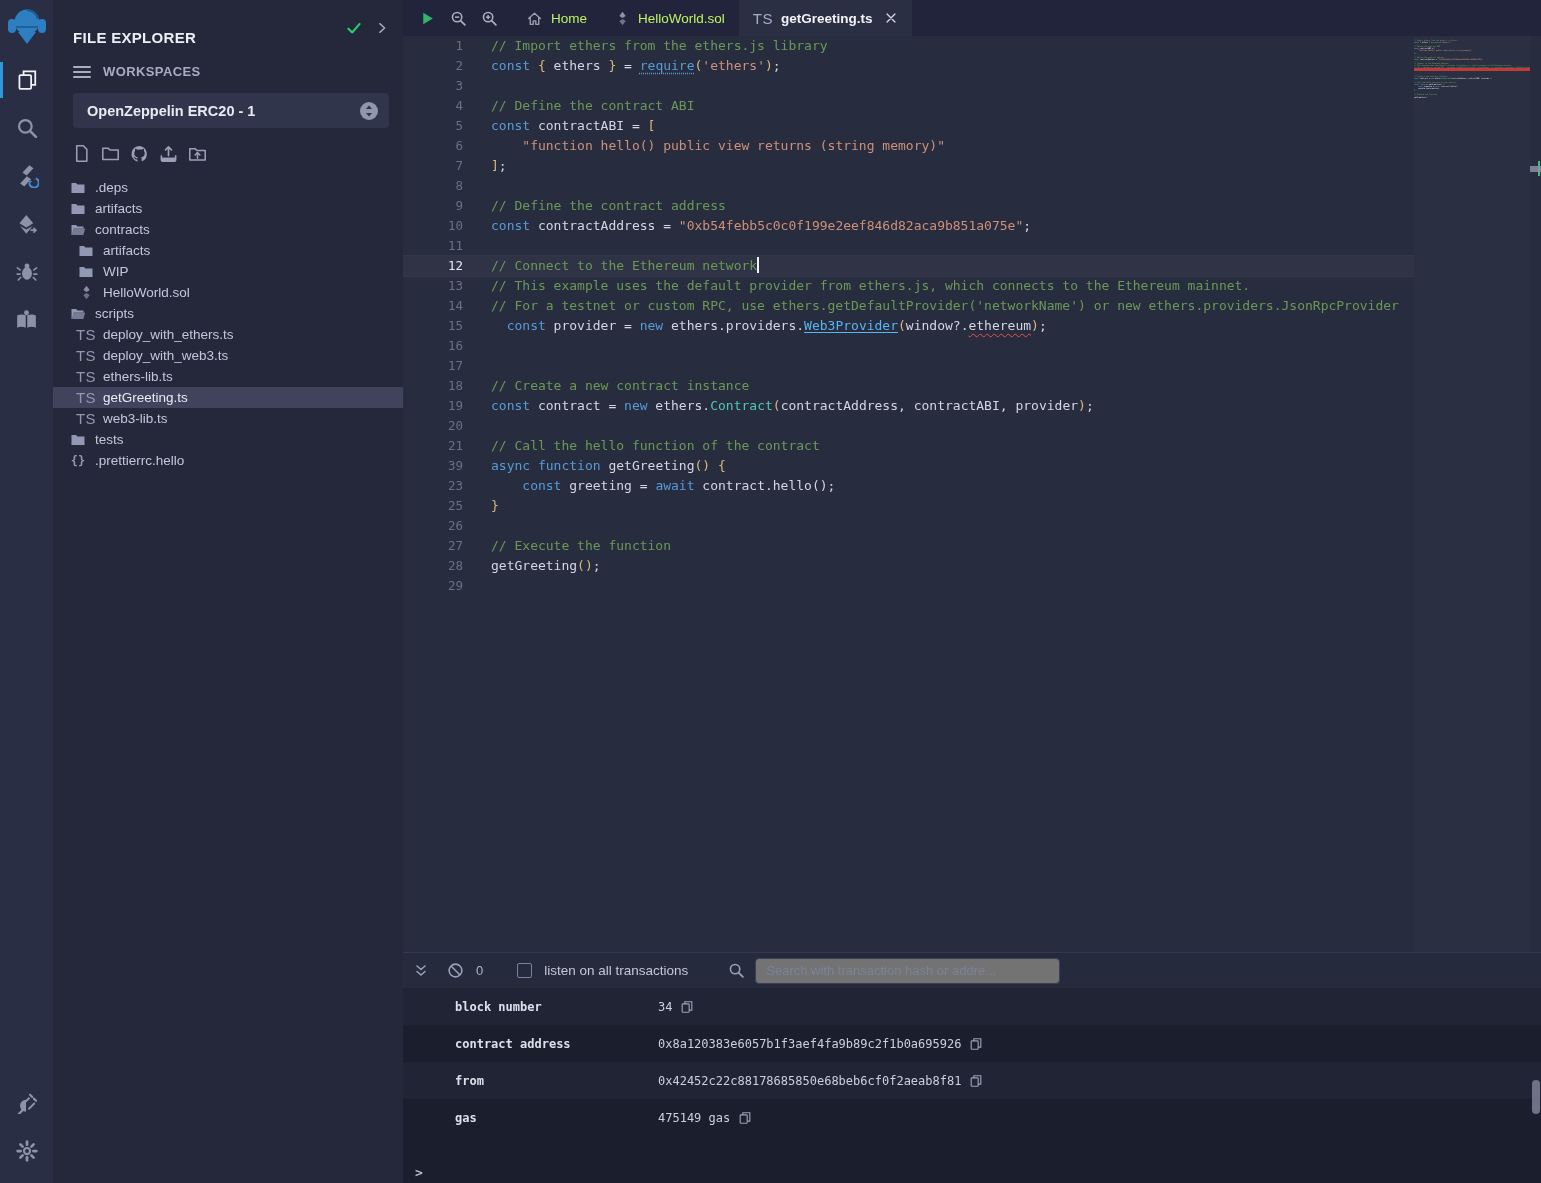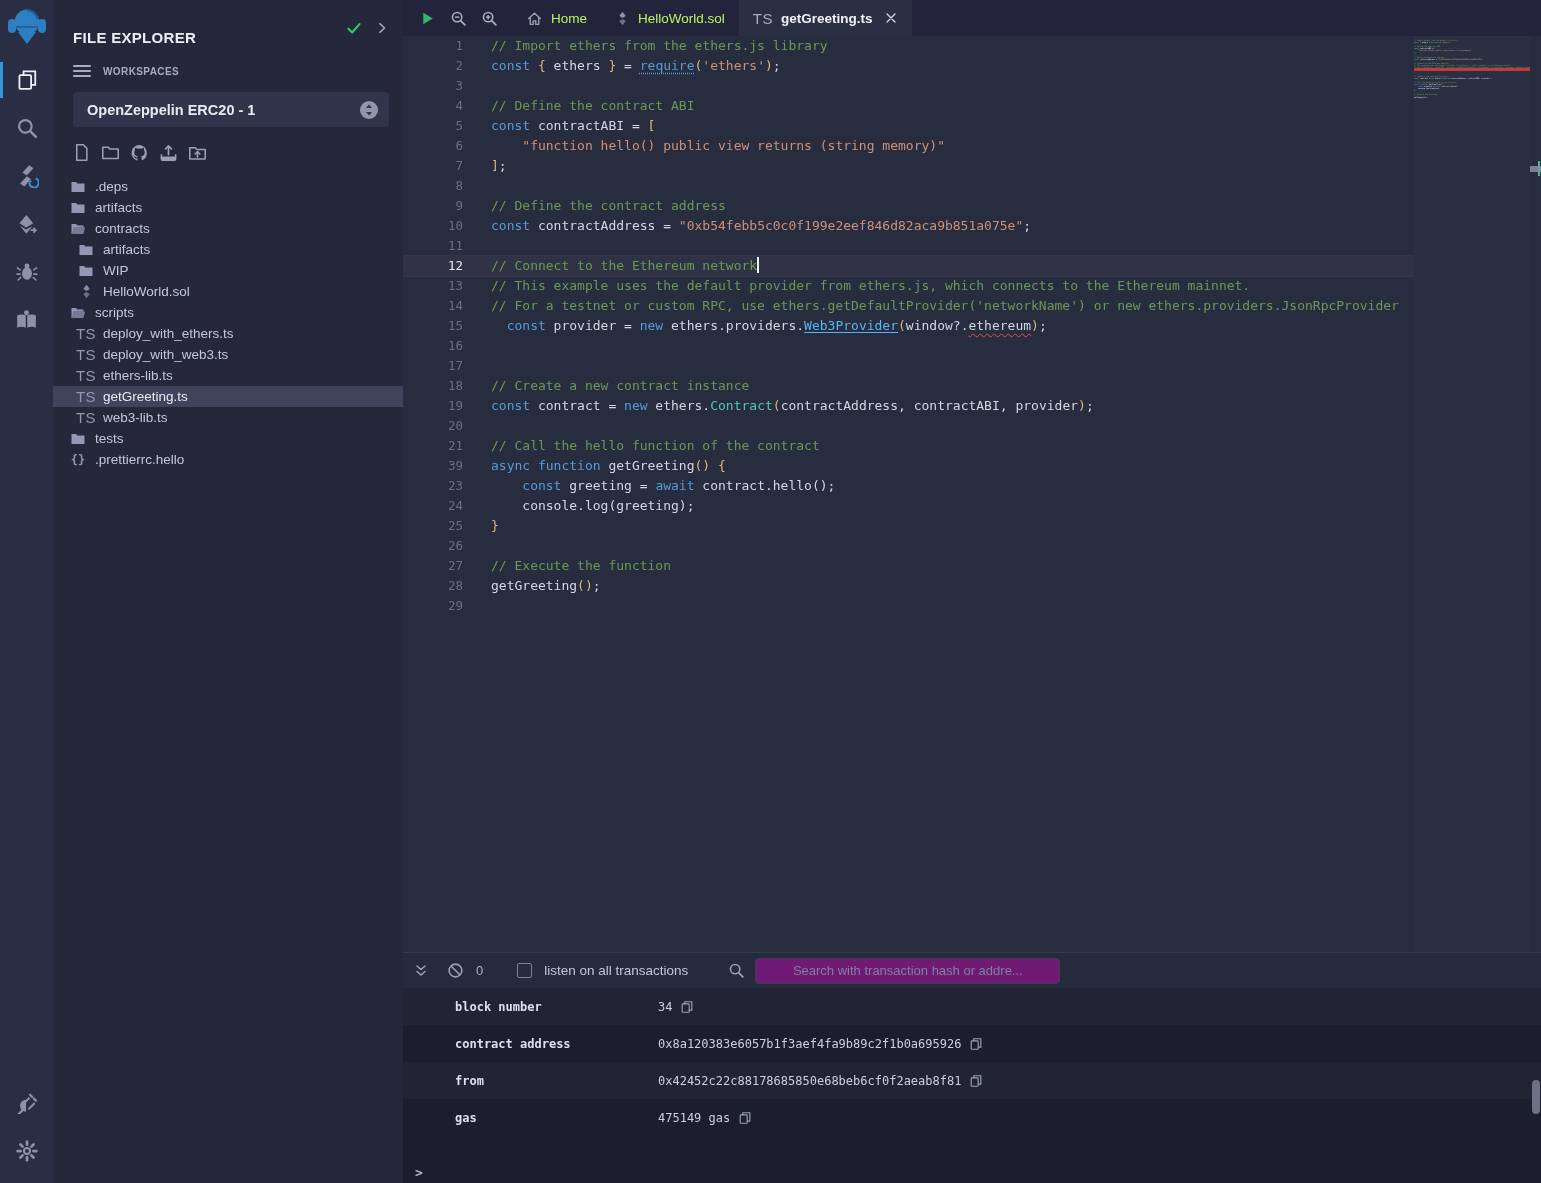--- a/index.html
+++ b/index.html
@@ -15,21 +15,21 @@
   .act-item.active { color:#f0f2f8; }
   .act-item.active::before { content:""; position:absolute; left:0; top:6px; bottom:6px; width:3px; background:#3398db; }
   .activity-spacer { flex:1; }
 
   
   .side-panel { position:absolute; left:53px; top:0; width:350px; height:1183px; background:#24283a; z-index:4; }
   .panel-header { display:flex; align-items:center; padding:10px 14px 4px 20px; }
   .panel-title { font-size:15px; font-weight:600; color:#eceef5; letter-spacing:.3px; flex:1;margin-top:19px; }
   .panel-header .ic { margin-left:12px; cursor:pointer; }
   .ws-row { display:flex; align-items:center; gap:12px; padding:14px 14px 6px 20px; color:#9ba0b8; }
-  .ws-label { font-size:10px; font-weight:600; letter-spacing:.4px; color:#a8acc2; }
+  .ws-label { font-size:13px; font-weight:600; letter-spacing:.4px; color:#a8acc2; }
   .ws-select { margin:8px 14px 0 20px; height:35px; background:#31354b; border-radius:4px; display:flex; align-items:center; padding:0 10px 0 14px; cursor:pointer; }
   .ws-select-value { flex:1; font-size:14.5px; font-weight:600; color:#e8eaf3; }
   .file-actions { display:flex; gap:10px; padding:16px 14px 10px 19px; color:#9ba0b8; }
   .file-actions .ic { cursor:pointer; width:19px; height:19px; }
   .file-tree { margin-top:4px; }
   .tree-row { display:flex; align-items:center; height:21px; font-size:13.5px; color:#c3c7db; cursor:pointer; }
   .tree-row .ic { width:16px; height:16px; margin-right:9px; color:#9297b4; }
   .tree-row.selected { background:#3f435b; color:#e9ebf4; }
   .ts-glyph { font-size:15px; font-weight:400; letter-spacing:.5px; color:#9297b4; font-family:"Liberation Sans",sans-serif; }
   .json-glyph { font-size:12px; font-weight:700; color:#9297b4; font-family:"DejaVu Sans Mono",monospace; }
@@ -67,21 +67,21 @@
   .ruler-thumb { position:absolute; right:0; width:11px; height:6px; background:#8a8fa3; opacity:.85; }
 
   
   .terminal { position:absolute; left:403px; top:952px; right:0; bottom:0; background:#1b1e2c; display:flex; flex-direction:column; }
   .term-bar { height:36px; flex:none; background:#262a3d; display:flex; align-items:center; gap:10px; padding:0 10px; border-top:1px solid #343850; }
   .term-bar .ic { color:#9aa0b8; cursor:pointer; }
   .term-count { font-size:13px; color:#aeb2c6; margin:0 6px 0 2px; }
   .term-check { width:15px; height:15px; border:1px solid #7d8199; border-radius:2px; background:transparent; cursor:pointer; margin-left:18px; }
   .term-check-label { font-size:13.5px; color:#c3c7d9; margin-left:2px; }
   .term-search-icon { margin-left:30px; }
-  .term-input { width:305px; height:26px; background:#701a75; border:1px solid #3c4057; border-radius:4px; color:#d4d6e2; font-size:13px; padding:0 10px; font-family:"Liberation Sans",sans-serif; outline:none;text-align:center; }
+  .term-input { width:305px; height:26px; background:#737373; border:1px solid #3c4057; border-radius:4px; color:#d4d6e2; font-size:13px; padding:0 10px; font-family:"Liberation Sans",sans-serif; outline:none; }
   .term-input::placeholder { color:#7d8199; }
   .term-rows { flex:1; font-family:"DejaVu Sans Mono",monospace; font-size:12px; }
   .term-row { height:37px; display:flex; align-items:center; padding-left:52px; color:#ccd0de; }
   .term-row:nth-child(odd) { background:#212434; }
   .term-row .t-label { width:203px; font-weight:700; color:#dde0ea; flex:none; }
   .term-row .t-value { margin-right:8px; }
   .term-row .ic { color:#9da1b8; cursor:pointer; }
   .term-prompt { height:22px; padding-left:12px; font-family:"DejaVu Sans Mono",monospace; font-size:13px; font-weight:700; color:#b8bccf; display:flex; align-items:center; }
   .term-scrollthumb { position:absolute; right:1px; top:128px; width:8px; height:34px; border-radius:4px; background:#6e7287; }
 </style>
@@ -441,21 +441,20 @@
         <div class="code-line"><span class="gutter">14</span><span class="ltext"><span class="tok-c">// For a testnet or custom RPC, use ethers.getDefaultProvider('networkName') or new ethers.providers.JsonRpcProvider</span></span></div>
         <div class="code-line"><span class="gutter">15</span><span class="ltext"><span class="tok-w">  </span><span class="tok-k">const</span><span class="tok-w"> provider = </span><span class="tok-k">new</span><span class="tok-w"> ethers.providers.</span><span class="tok-u">Web3Provider</span><span class="tok-b">(</span><span class="tok-w">window?.</span><span class="tok-e">ethereum</span><span class="tok-b">)</span><span class="tok-w">;</span></span></div>
         <div class="code-line"><span class="gutter">16</span><span class="ltext"></span></div>
         <div class="code-line"><span class="gutter">17</span><span class="ltext"></span></div>
         <div class="code-line"><span class="gutter">18</span><span class="ltext"><span class="tok-c">// Create a new contract instance</span></span></div>
         <div class="code-line"><span class="gutter">19</span><span class="ltext"><span class="tok-k">const</span><span class="tok-w"> contract = </span><span class="tok-k">new</span><span class="tok-w"> ethers.</span><span class="tok-t">Contract</span><span class="tok-b">(</span><span class="tok-w">contractAddress, contractABI, provider</span><span class="tok-b">)</span><span class="tok-w">;</span></span></div>
         <div class="code-line"><span class="gutter">20</span><span class="ltext"></span></div>
         <div class="code-line"><span class="gutter">21</span><span class="ltext"><span class="tok-c">// Call the hello function of the contract</span></span></div>
         <div class="code-line"><span class="gutter">39</span><span class="ltext"><span class="tok-k">async</span><span class="tok-w"> </span><span class="tok-k">function</span><span class="tok-w"> getGreeting</span><span class="tok-b">()</span><span class="tok-w"> </span><span class="tok-b">{</span></span></div>
         <div class="code-line"><span class="gutter">23</span><span class="ltext"><span class="tok-w">    </span><span class="tok-k">const</span><span class="tok-w"> greeting = </span><span class="tok-k">await</span><span class="tok-w"> contract.hello();</span></span></div>
-        <div class="code-line"><span class="gutter">24</span><span class="ltext"><span class="tok-w">    console.log(greeting);</span></span></div>
         <div class="code-line"><span class="gutter">25</span><span class="ltext"><span class="tok-b">}</span></span></div>
         <div class="code-line"><span class="gutter">26</span><span class="ltext"></span></div>
         <div class="code-line"><span class="gutter">27</span><span class="ltext"><span class="tok-c">// Execute the function</span></span></div>
         <div class="code-line"><span class="gutter">28</span><span class="ltext"><span class="tok-w">getGreeting</span><span class="tok-b">()</span><span class="tok-w">;</span></span></div>
         <div class="code-line"><span class="gutter">29</span><span class="ltext"></span></div>
       </div>
     <div class="minimap" id="minimap">
         <div class="minimap-inner">
           <div class="mm-line"><span class="tok-c" style="text-decoration: none;">// Import ethers from the ethers.js library</span></div>
           <div class="mm-line"><span class="tok-k" style="text-decoration: none;">const</span><span class="tok-w" style="text-decoration: none;"> </span><span class="tok-b" style="text-decoration: none;">{</span><span class="tok-w" style="text-decoration: none;"> ethers </span><span class="tok-b" style="text-decoration: none;">}</span><span class="tok-w" style="text-decoration: none;"> = </span><span class="tok-r" style="text-decoration: none;">require</span><span class="tok-b" style="text-decoration: none;">(</span><span class="tok-s" style="text-decoration: none;">'ethers'</span><span class="tok-b" style="text-decoration: none;">)</span><span class="tok-w" style="text-decoration: none;">;</span></div>

